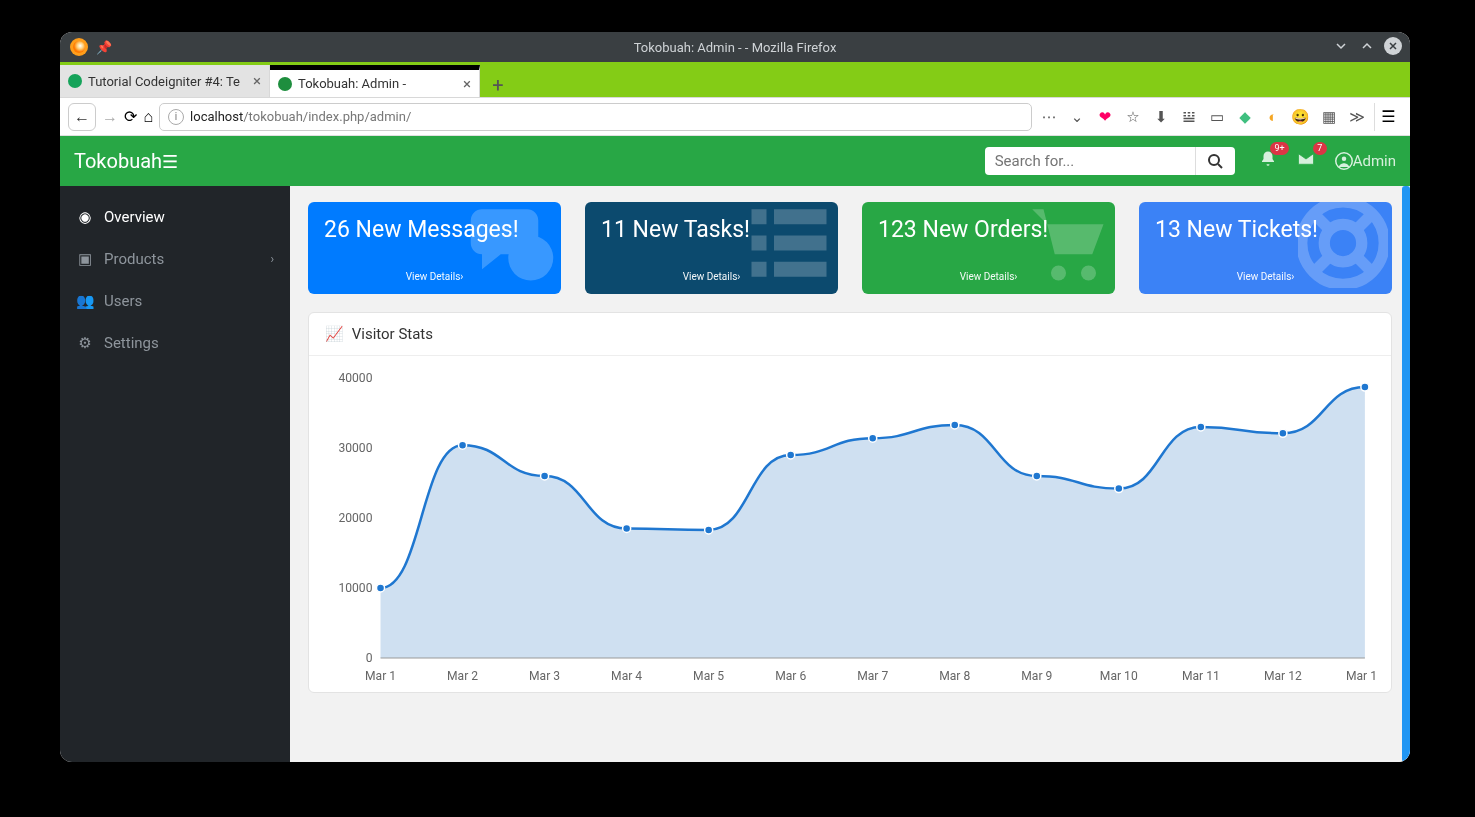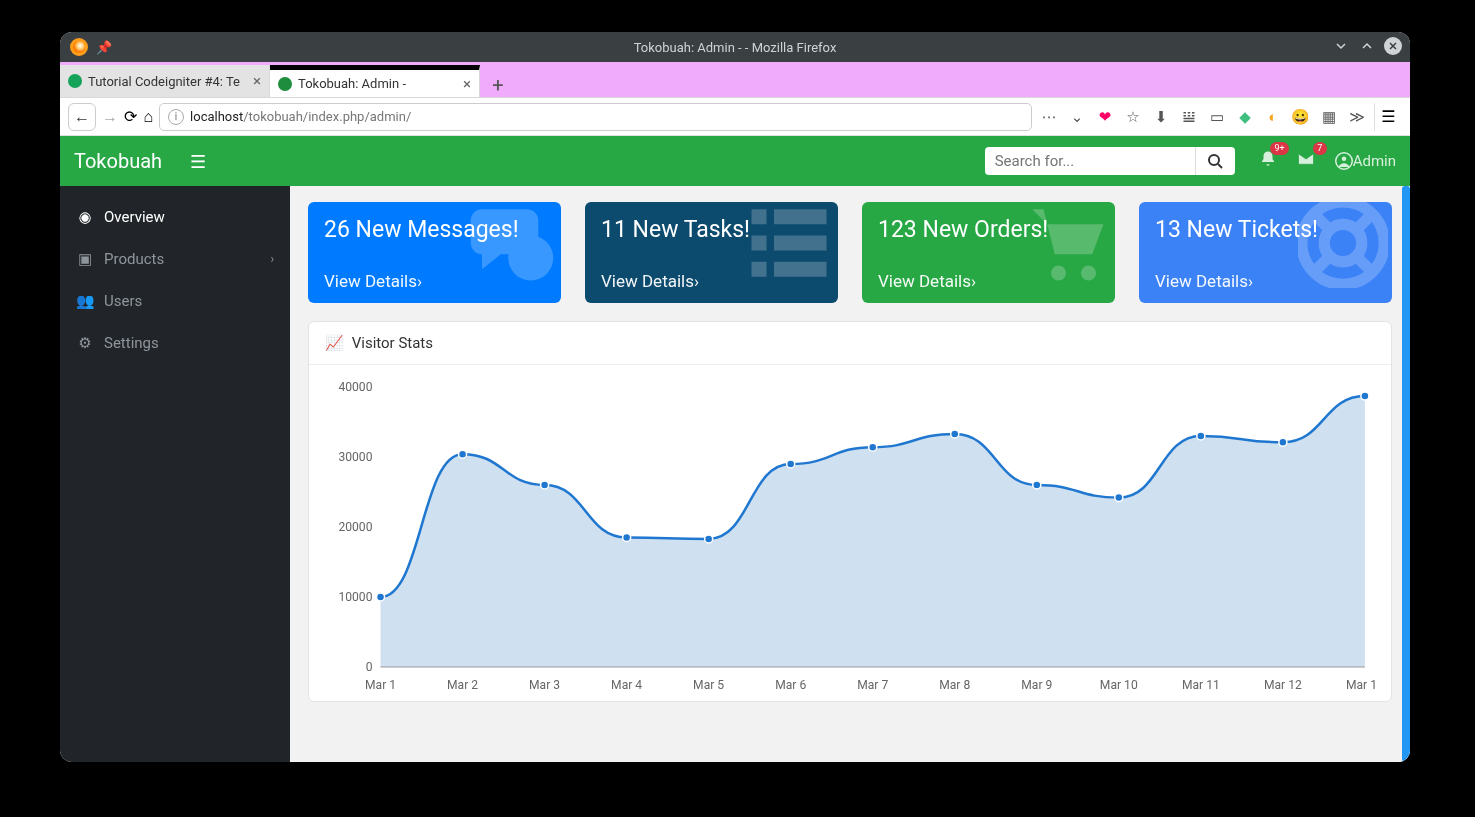--- a/index.html
+++ b/index.html
@@ -15,59 +15,59 @@
   }
   .titlebar .ff-icon{ width:18px;height:18px; margin:0 6px 0 10px; background:#ff9e1b; border-radius:50%; position:relative;}
   .titlebar .ff-icon::after{content:""; position:absolute; inset:3px; border-radius:50%; background:radial-gradient(circle at 60% 40%,#fff 0%,#ffd07a 30%,#ff7a00 60%);}
   .titlebar .pin{ color:#ccc; margin-left:2px;}
   .titlebar .title { position:absolute; left:50%; transform:translateX(-50%);}
   .titlebar .win-btns{ position:absolute; right:8px; top:5px; display:flex; gap:8px;}
   .titlebar .win-btns span{ width:18px;height:18px; display:inline-flex; align-items:center; justify-content:center;}
   .titlebar .win-btns svg{stroke:#cfd3d6;}
   .titlebar .close-btn{ background:#cfd3d6; border-radius:50%;}
   .titlebar .close-btn svg{stroke:#3a3f42;}
-  .tabstrip{ height:36px; background:#f0abfc; display:flex; align-items:flex-end; border-bottom:1px solid #d8d8d8;}
+  .tabstrip{ height:36px; background:#84cc16; display:flex; align-items:flex-end; border-bottom:1px solid #d8d8d8;}
   .tab { height:32px; min-width:210px; display:flex; align-items:center; padding:0 8px; font-size:13px; color:#333; border-right:1px solid #d8d8d8; position:relative; background:#f0f0f0;}
   .tab.active { background:#fff; border-top:5px solid #000000;padding-left:8px;}
   .tab.inactive{ background:#e3e3e3;}
   .tab .favicon { width:14px;height:14px; border-radius:50%; margin-right:6px; background:#1e8e3e;}
   .tab.inactive .favicon{ background:#15a35a;}
   .tab .tabtitle{ white-space:nowrap; overflow:hidden; text-overflow:ellipsis; flex:1;}
   .tab .tabclose{ color:#666; margin-left:6px; font-size:15px;}
   .newtab{ width:36px; display:flex; align-items:center; justify-content:center; font-size:20px; color:#555;}
   .toolbar{ height:38px; display:flex; align-items:center; padding:0 8px; gap:6px; border-bottom:1px solid #e0e0e0;}
   .toolbar .circbtn{ width:28px;height:28px;border:1px solid #ccc;border-radius:6px;display:flex;align-items:center;justify-content:center;color:#333;}
   .toolbar .urlbar{ flex:1; height:28px; border:1px solid #ccc; border-radius:5px; display:flex; align-items:center; padding:0 8px; gap:6px; color:#777; font-size:13px;}
   .toolbar .urlbar .info{width:16px;height:16px;border:1px solid #aaa;border-radius:50%;display:flex;align-items:center;justify-content:center;font-size:10px;}
   .toolbar .ricon{ width:22px; display:flex; align-items:center; justify-content:center; color:#555; font-size:15px;}
   .toolbar .hamburger{ width:28px;height:28px;border-left:1px solid #ddd;display:flex;align-items:center;justify-content:center;}
   .page{ height:626px; display:flex; flex-direction:column;}
   .topbar{ height:50px; background:#28a745; display:flex; align-items:center; padding:0 14px; color:#fff;}
-  .brand{ font-size:20px; font-weight:400; margin-right:28px;}
+  .brand{ font-size:20px; font-weight:400; margin-right:0;}
   .toggle{ color:#fff; font-size:18px;}
   .topbar .spacer{ flex:1;}
   .searchgrp{ display:flex; height:28px;}
   .searchgrp input{ width:210px; border:none; border-radius:4px 0 0 4px; padding:0 10px; font-size:15px; color:#555;}
   .searchgrp button{ width:40px; border:none; background:#fff; border-left:1px solid #ddd; border-radius:0 4px 4px 0; font-size:16px; display:flex;align-items:center;justify-content:center;}
   .topicons{ display:flex; align-items:center; gap:20px; margin-left:24px; color:#d6f0dc;}
   .topicon{ position:relative; font-size:17px;}
   .badge{ position:absolute; top:-8px; right:-12px; background:#dc3545; color:#fff; border-radius:8px; padding:0 4px; font-size:9px; line-height:13px; min-width:14px; text-align:center;}
   .adminlink{ display:flex; align-items:center; font-size:15px; color:#d6f0dc;}
   .body{ flex:1; display:flex; position:relative;}
   .sidebar{ width:230px; background:#212529; color:#adb5bd; padding-top:10px;}
   .navitem{ display:flex; align-items:center; padding:12px 16px; font-size:15px; gap:10px; color:#8e959c;}
   .navitem.active{ color:#fff;}
   .navitem .nicon{ width:18px; text-align:center;}
   .navitem .chev{ margin-left:auto; font-size:12px;}
   .content{ flex:1; background:#f2f2f2; padding:16px 18px 0 18px; overflow:hidden; position:relative;}
   .cards{ display:flex; gap:24px; margin-bottom:18px;}
   .card{ flex:1; border-radius:6px; color:#fff; padding:14px 16px 12px; position:relative; overflow:hidden; min-height:88px;}
   .card.blue{background:#007bff;} .card.yellow{background:#0c4a6e;} .card.green{background:#28a745;} .card.red{background:#3b82f6;}
   .card .chead{ font-size:23px; margin-bottom:28px; position:relative; z-index:1;}
-  .card .cfoot{ display:flex; justify-content:flex-start; align-items:center; font-size:17px; opacity:.95; position:relative; z-index:1;}
+  .card .cfoot{ display:flex; justify-content:center; align-items:center; font-size:10px; opacity:.95; position:relative; z-index:1;}
   .card .bgicon{ position:absolute; right:4px; top:-4px; opacity:.22; }
   .card .bgicon svg{ width:90px; height:90px; fill:#fff;}
   .panel{ background:#fff; border:1px solid #e3e3e3; border-radius:6px;}
   .panel .phead{ padding:12px 16px; border-bottom:1px solid #eee; display:flex;align-items:center; gap:8px; font-size:15px; color:#333;}
   .panel .pbody{ padding:12px 16px 4px;}
   .chart{ position:relative; width:100%; height:320px;}
   .chart svg{ width:100%; height:100%;}
   .url-host{color:#222;}
   .scrollthumb{ position:absolute; right:0; top:0; width:8px; height:100%; background:#2196f3; border-radius:3px;}
 </style>

